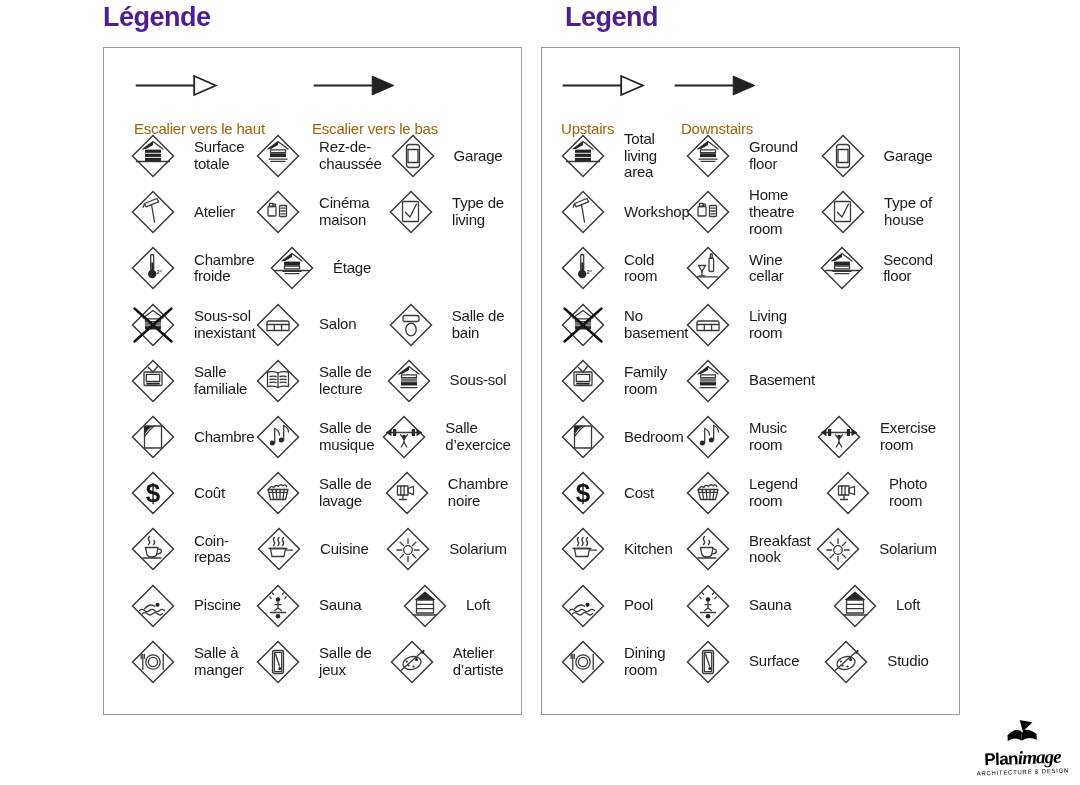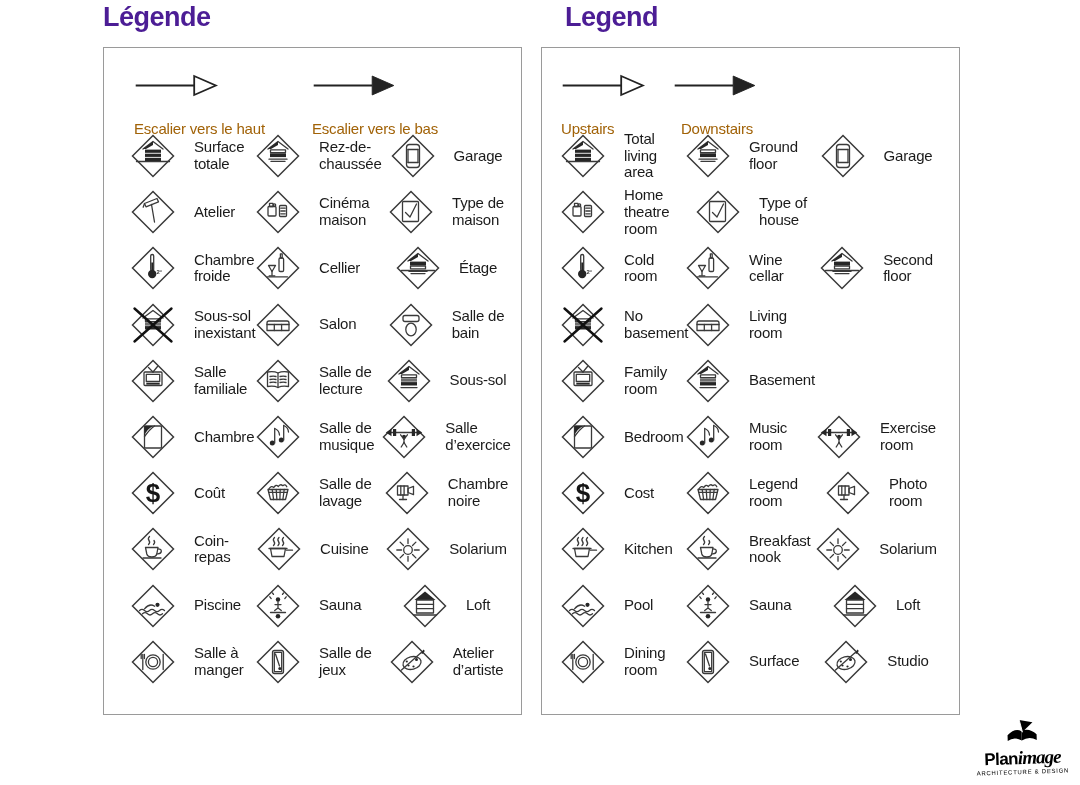--- a/index.html
+++ b/index.html
@@ -137,50 +137,36 @@
         </div>
         <div class="cell c2">
           <span class="sym">
             <svg viewBox="0 0 46 46">
               <polygon class="d" points="23,2.5 43.5,23 23,43.5 2.5,23"></polygon>
               <rect class="s" x="14.5" y="12.5" width="16" height="20" rx="1"></rect>
               <polyline class="s" points="17.5,23.5 22,28 28.5,15" stroke-width="2.1"></polyline>
             </svg>
           </span>
           <span class="lbl">Type de
-maison</span>
+living</span>
         </div>
       </div>
       <div class="row">
         <div class="cell c0">
           <span class="sym">
             <svg viewBox="0 0 46 46">
               <polygon class="d" points="23,2.5 43.5,23 23,43.5 2.5,23"></polygon>
               <rect class="s" x="20.7" y="9.5" width="3" height="16.5" rx="1.5"></rect>
               <rect class="f" x="21.3" y="17.5" width="1.8" height="9"></rect>
               <circle class="f" cx="22.2" cy="29" r="4.2"></circle>
               <text class="t" x="26.5" y="29">2°</text>
             </svg>
           </span>
           <span class="lbl">Chambre
 froide</span>
-        </div>
-        <div class="cell c1">
-          <span class="sym">
-            <svg viewBox="0 0 46 46">
-              <polygon class="d" points="23,2.5 43.5,23 23,43.5 2.5,23"></polygon>
-              <rect class="s" x="24" y="13" width="4.6" height="13.5" rx="1.2"></rect>
-              <rect class="s" x="25.4" y="8.8" width="1.8" height="4.2"></rect>
-              <polygon class="s" points="13.5,20.5 20.5,20.5 17,26.5"></polygon>
-              <line class="s" x1="17" y1="26.5" x2="17" y2="30.3"></line>
-              <line class="s" x1="14.2" y1="30.8" x2="19.8" y2="30.8"></line>
-              <line class="s" x1="12.5" y1="31.8" x2="32.5" y2="31.8" stroke-width="0.9"></line>
-            </svg>
-          </span>
-          <span class="lbl">Cellier</span>
         </div>
         <div class="cell c2">
           <span class="sym">
             <svg viewBox="0 0 46 46">
               <polygon class="d" points="23,2.5 43.5,23 23,43.5 2.5,23"></polygon>
               <line class="s" x1="6.5" y1="25.5" x2="39.5" y2="25.5" stroke-width="0.8"></line>
               <polyline class="s" points="13,16 23,8.5 33,16"></polyline>
               <polygon class="f" points="23,8.5 23,12 16,16 13,16"></polygon>
               <rect class="f" x="15" y="16.6" width="16" height="3.8"></rect>
               <rect class="s" x="15.5" y="21" width="15" height="2.8"></rect>
@@ -555,20 +541,31 @@
               <line class="s" x1="18" y1="16.5" x2="28" y2="16.5"></line>
               <line class="s" x1="18" y1="29.5" x2="28" y2="29.5"></line>
               <line class="s" x1="18" y1="16.5" x2="18" y2="29.5" stroke-width="0.9"></line>
               <line class="s" x1="28" y1="16.5" x2="28" y2="29.5" stroke-width="0.9"></line>
             </svg>
           </span>
           <span class="lbl">Garage</span>
         </div>
       </div>
       <div class="row">
+        <div class="cell c0">
+          <span class="sym">
+            <svg viewBox="0 0 46 46">
+              <polygon class="d" points="23,2.5 43.5,23 23,43.5 2.5,23"></polygon>
+              <polygon class="s" points="14.5,14.5 27,9.5 28.5,12.8 16,17.8"></polygon>
+              <line class="s" x1="21.5" y1="15.5" x2="24.5" y2="33" stroke-width="2"></line>
+              <line class="s" x1="14.5" y1="14.5" x2="13.2" y2="18.2" stroke-width="1"></line>
+            </svg>
+          </span>
+          <span class="lbl">Workshop</span>
+        </div>
         <div class="cell c1">
           <span class="sym">
             <svg viewBox="0 0 46 46">
               <polygon class="d" points="23,2.5 43.5,23 23,43.5 2.5,23"></polygon>
               <rect class="s" x="13" y="17.5" width="8" height="9.5" rx="1"></rect>
               <rect class="s" x="14.5" y="14.3" width="3.5" height="3.2"></rect>
               <circle class="s" cx="19.5" cy="16" r="1.2"></circle>
               <rect class="s" x="24.5" y="16.5" width="7" height="11" rx="1"></rect>
               <line class="s" x1="25.8" y1="19.2" x2="30.2" y2="19.2" stroke-width="1"></line>
               <line class="s" x1="25.8" y1="22" x2="30.2" y2="22" stroke-width="1"></line>

